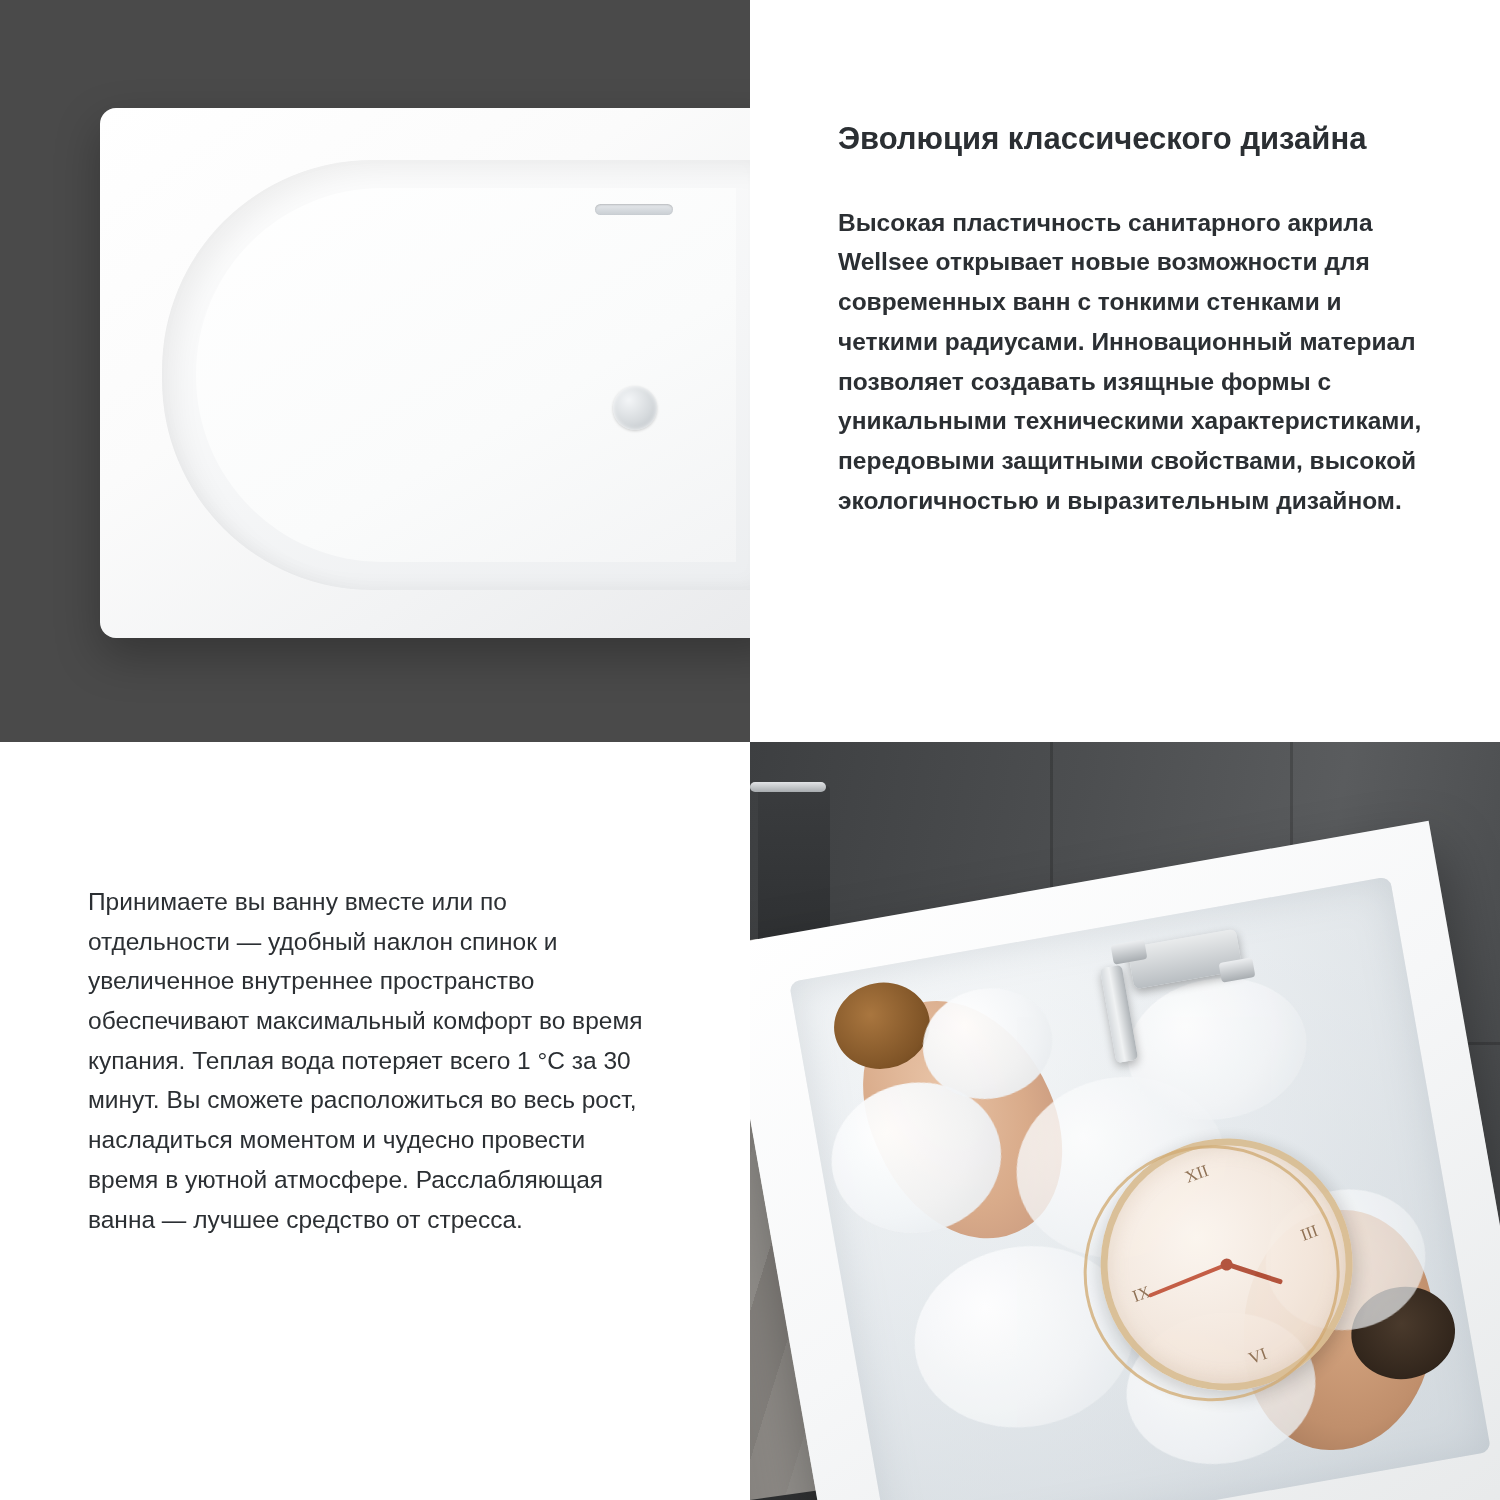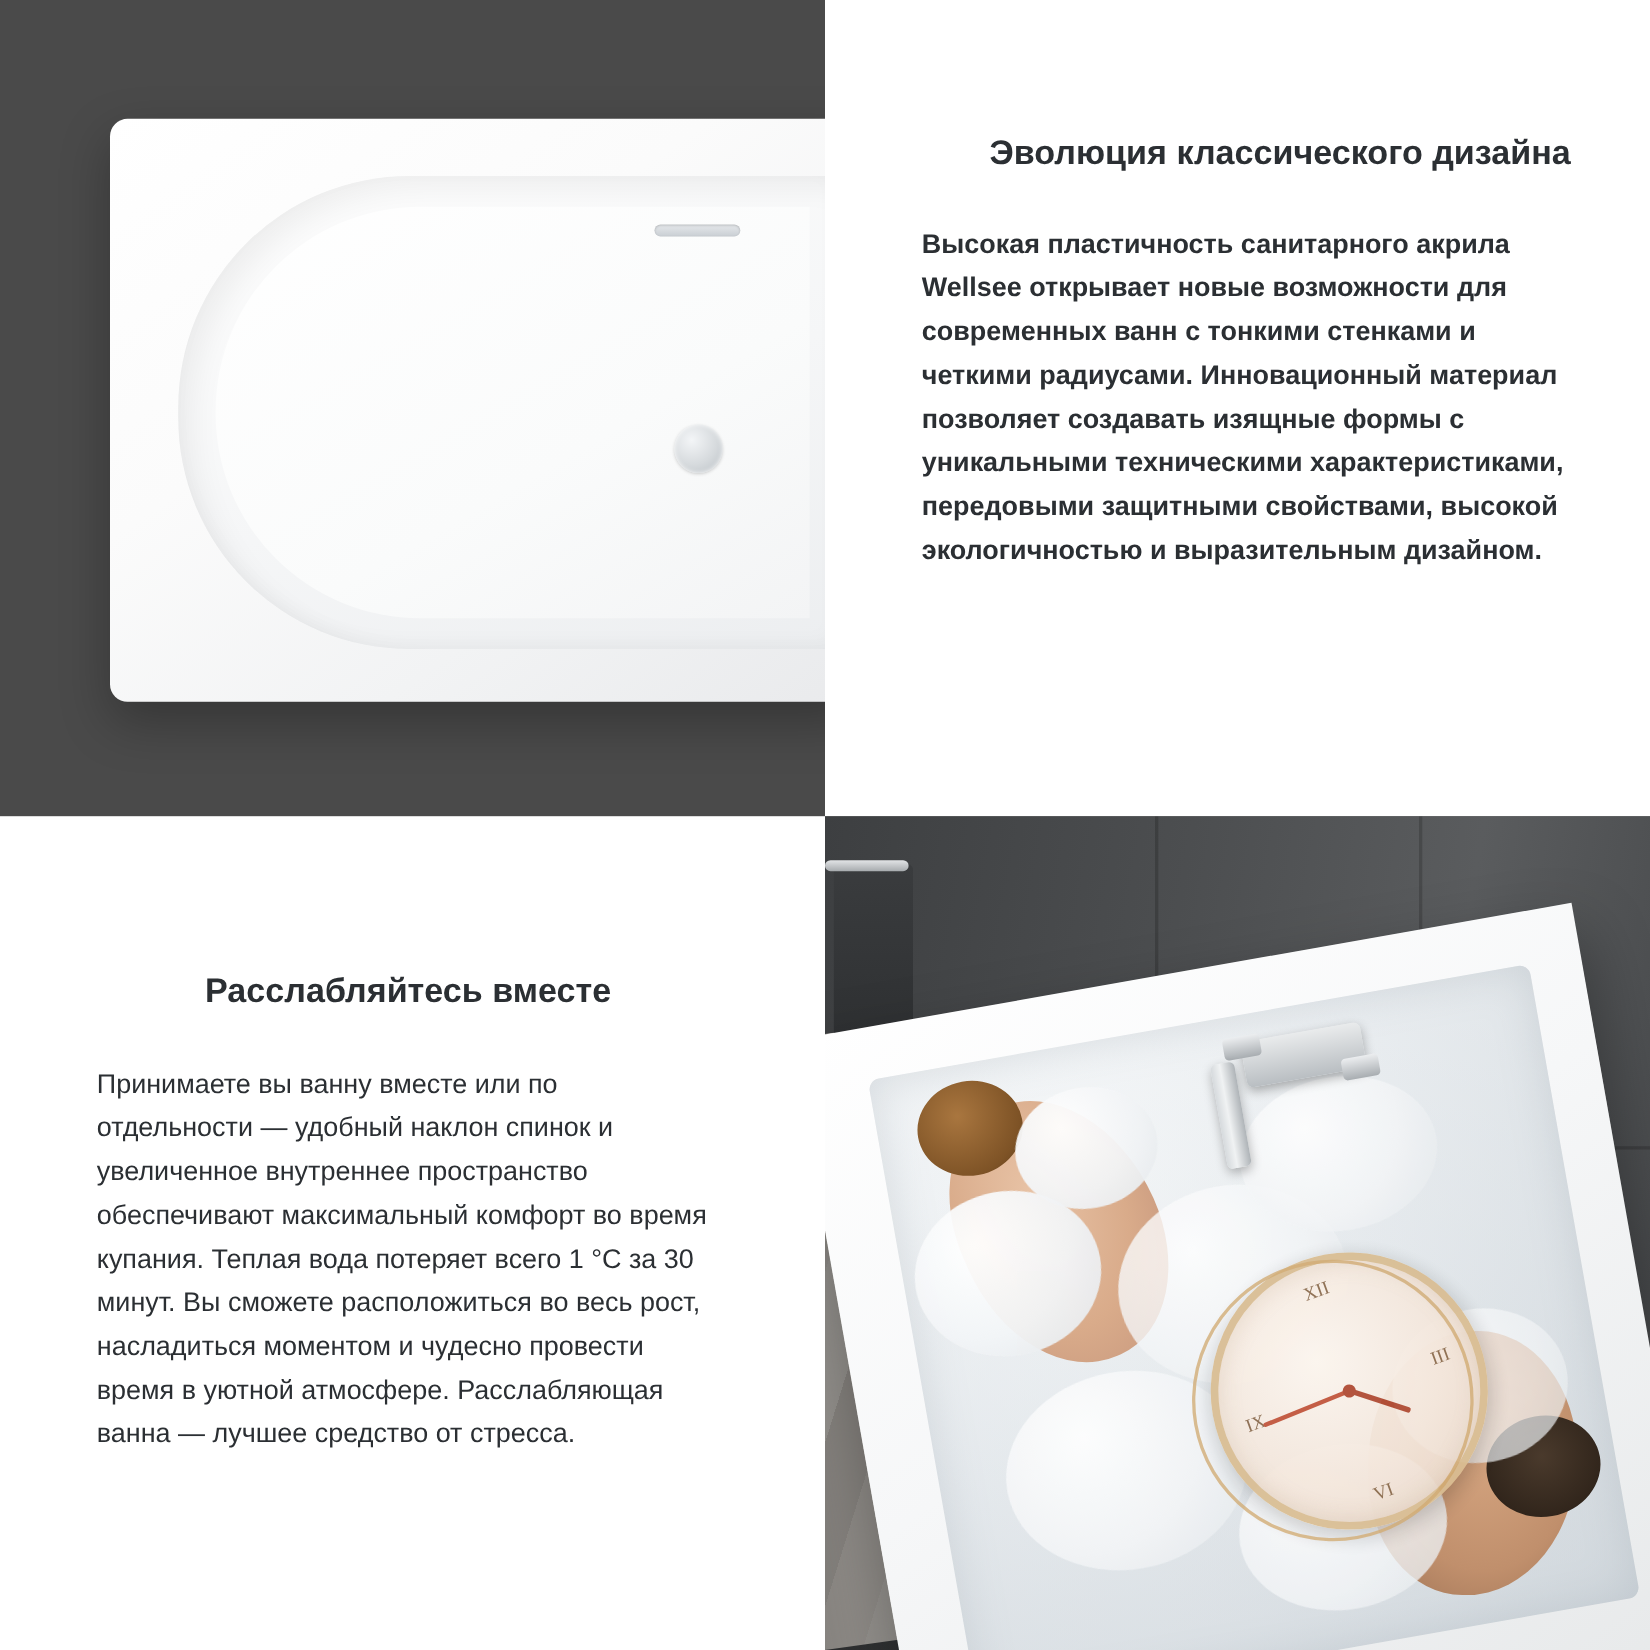--- a/index.html
+++ b/index.html
@@ -84,21 +84,21 @@
     background: #ffffff;
     padding: 120px 72px 40px 88px;
     box-sizing: border-box;
   }
   .cell-text-top h2 {
     margin: 0 0 44px 0;
     font-size: 31px;
     line-height: 1.25;
     font-weight: bold;
     color: #2b2f33;
-    text-align: right;
+    text-align: left;
   }
   .cell-text-top p {
     margin: 0;
     font-size: 24.5px;
     line-height: 1.62;
     color: #2b2f33;
     font-weight: bold;
   }
 
   
@@ -315,21 +315,20 @@
     </div>
 
   </div>
 
   <div class="cell-text-top">
     <h2>Эволюция классического дизайна</h2>
     <p>Высокая пластичность санитарного акрила Wellsee открывает новые возможности для современных ванн с тонкими стенками и четкими радиусами. Инновационный материал позволяет создавать изящные формы с уникальными техническими характеристиками, передовыми защитными свойствами, высокой экологичностью и выразительным дизайном.</p>
   </div>
 
   <div class="cell-text-bottom">
-    <h2>Расслабляйтесь вместе</h2>
     <p>Принимаете вы ванну вместе или по отдельности — удобный наклон спинок и увеличенное внутреннее пространство обеспечивают максимальный комфорт во время купания. Теплая вода потеряет всего 1 °C за 30 минут. Вы сможете расположиться во весь рост, насладиться моментом и чудесно провести время в уютной атмосфере. Расслабляющая ванна — лучшее средство от стресса.</p>
   </div>
 
   <div class="cell-photo-bottom">
     <div class="wall"></div>
     <div class="wall-seam" style="left:300px; top:0; width:3px; height:560px;"></div>
     <div class="wall-seam" style="left:540px; top:0; width:3px; height:700px;"></div>
     <div class="wall-seam" style="left:0; top:300px; width:750px; height:3px;"></div>
 
     <div class="floor"></div>

